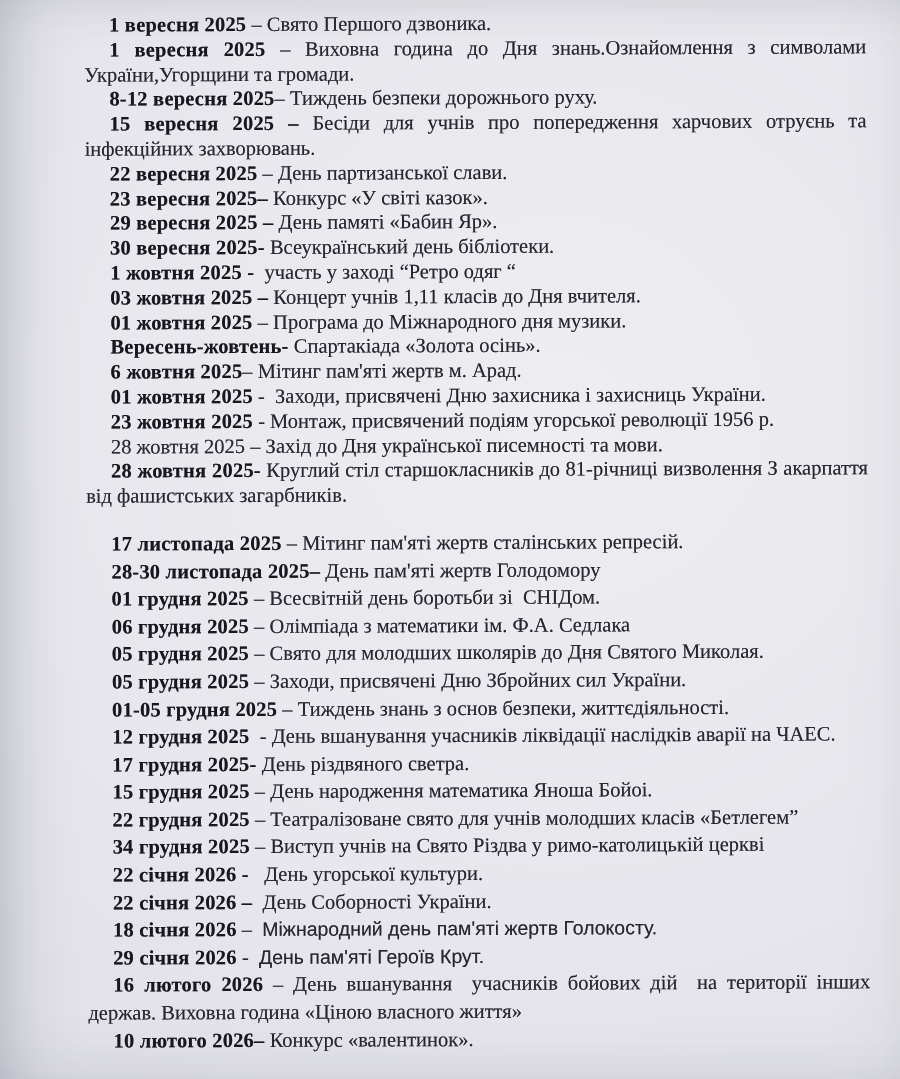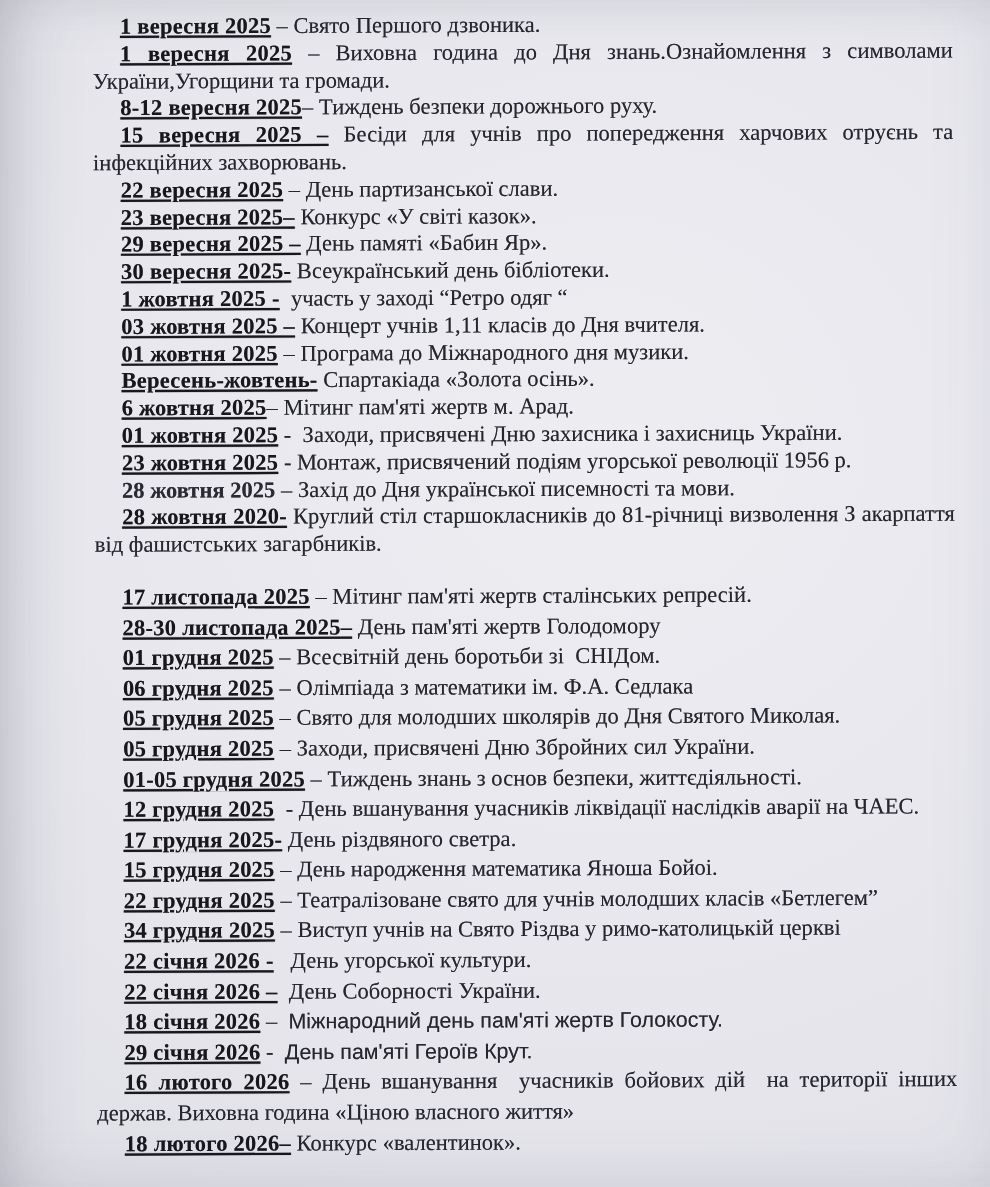--- a/index.html
+++ b/index.html
@@ -36,27 +36,26 @@
   .section-1 { line-height: 24.8px; }
   .section-2 { margin-top: 22px; line-height: 27.6px; }
   p.entry {
     margin: 0;
     text-indent: 25px;
     text-align: justify;
   }
   .date {
     font-weight: bold;
     color: #17171d;
-    text-decoration: underline;
     text-decoration-thickness: 1.8px;
     text-underline-offset: 2px;
     letter-spacing: 0.2px;
   }
   .date.plain {
-    font-weight: bold;
+    font-weight: normal;
     text-decoration: none;
     color: #2a2a33;
     letter-spacing: 0;
   }
   .text.sans {
     font-family: "Liberation Sans", sans-serif;
     font-size: 19.5px;
   }
 </style>
 </head>
@@ -90,21 +89,21 @@
   <p class="entry"><span class="date">Вересень-жовтень-</span><span class="sep"> </span><span class="text">Спартакіада «Золота осінь».</span></p>
 
   <p class="entry"><span class="date">6 жовтня 2025</span><span class="sep">– </span><span class="text">Мітинг пам'яті жертв м. Арад.</span></p>
 
   <p class="entry"><span class="date">01 жовтня 2025</span><span class="sep"> - &nbsp;</span><span class="text">Заходи, присвячені Дню захисника і захисниць України.</span></p>
 
   <p class="entry"><span class="date">23 жовтня 2025</span><span class="sep"> - </span><span class="text">Монтаж, присвячений подіям угорської революції 1956 р.</span></p>
 
   <p class="entry"><span class="date plain">28 жовтня 2025</span><span class="sep"> – </span><span class="text">Захід до Дня української писемності та мови.</span></p>
 
-  <p class="entry"><span class="date">28 жовтня 2020-</span><span class="sep"> </span><span class="text">Круглий стіл старшокласників до 81-річниці визволення З акарпаття від фашистських загарбників.</span></p>
+  <p class="entry"><span class="date">28 жовтня 2025-</span><span class="sep"> </span><span class="text">Круглий стіл старшокласників до 81-річниці визволення З акарпаття від фашистських загарбників.</span></p>
 </div>
       <div class="section section-2">
   <p class="entry"><span class="date">17 листопада 2025</span><span class="sep"> – </span><span class="text">Мітинг пам'яті жертв сталінських репресій.</span></p>
 
   <p class="entry"><span class="date">28-30 листопада 2025–</span><span class="sep"> </span><span class="text">День пам'яті жертв Голодомору</span></p>
 
   <p class="entry"><span class="date">01 грудня 2025</span><span class="sep"> – </span><span class="text">Всесвітній день боротьби зі &nbsp;СНІДом.</span></p>
 
   <p class="entry"><span class="date">06 грудня 2025</span><span class="sep"> – </span><span class="text">Олімпіада з математики ім. Ф.А. Седлака</span></p>
 
@@ -127,16 +126,16 @@
   <p class="entry"><span class="date">22 січня 2026 -</span><span class="sep"> &nbsp; </span><span class="text">День угорської культури.</span></p>
 
   <p class="entry"><span class="date">22 січня 2026 –</span><span class="sep"> &nbsp;</span><span class="text">День Соборності України.</span></p>
 
   <p class="entry"><span class="date">18 січня 2026</span><span class="sep"> – &nbsp;</span><span class="text sans">Міжнародний день пам'яті жертв Голокосту.</span></p>
 
   <p class="entry"><span class="date">29 січня 2026</span><span class="sep"> - &nbsp;</span><span class="text sans">День пам'яті Героїв Крут.</span></p>
 
   <p class="entry"><span class="date">16 лютого 2026</span><span class="sep"> – </span><span class="text">День вшанування &nbsp;учасників бойових дій &nbsp;на території інших держав. Виховна година «Ціною власного життя»</span></p>
 
-  <p class="entry"><span class="date">18 лютого 2026–</span><span class="sep"> </span><span class="text">Конкурс «валентинок».</span></p>
+  <p class="entry"><span class="date">10 лютого 2026–</span><span class="sep"> </span><span class="text">Конкурс «валентинок».</span></p>
 </div>
     </div>
 </div>
 
 </body></html>

